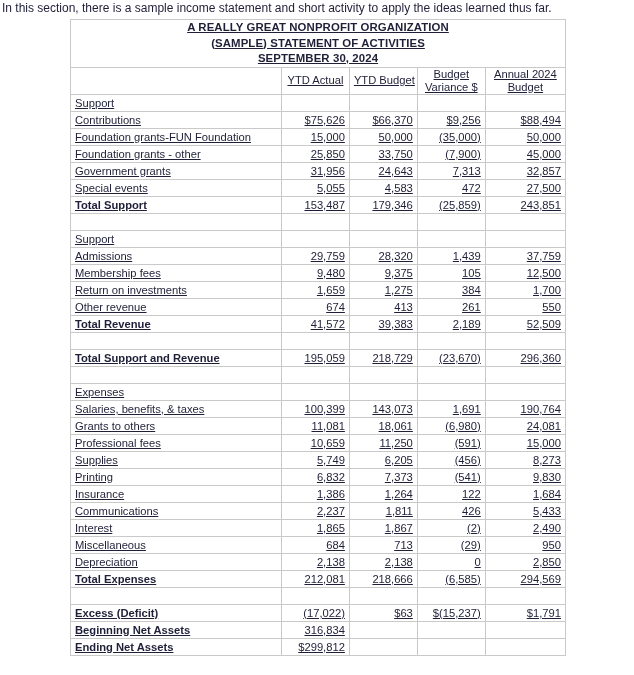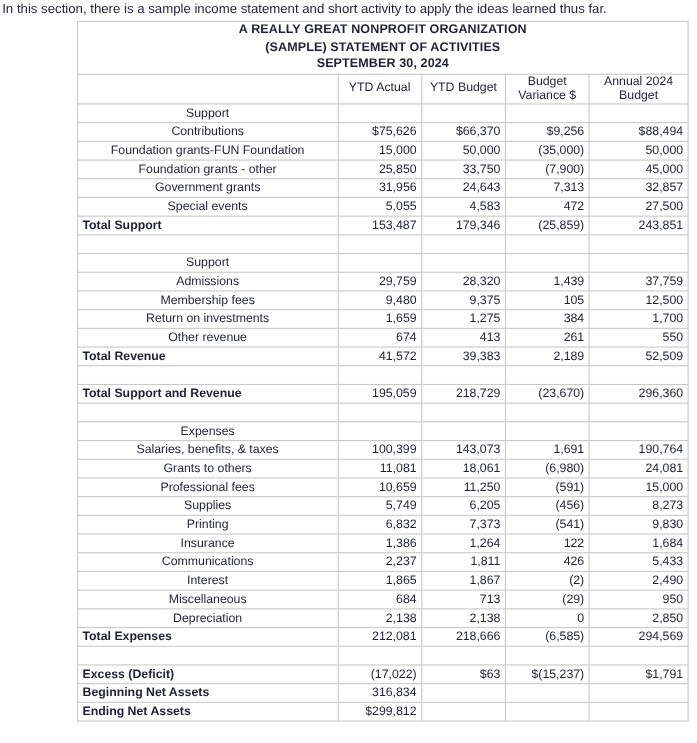--- a/index.html
+++ b/index.html
@@ -20,23 +20,24 @@
     color: #1f1f38;
     padding: 1px 0 4px 2px;
     white-space: nowrap;
   }
   #statement-wrap {
     padding-left: 70px;
   }
   table.stmt {
     border-collapse: collapse;
     table-layout: fixed;
-    width: 556px;
+    width: 496px;
     font-size: 11.2px;
     color: #1f1f38;
+    text-decoration: underline;
   }
   table.stmt col.c-label { width: 208px; }
   table.stmt col.c-num   { width: 67px; }
   table.stmt col.c-num3  { width: 67px; }
   table.stmt col.c-num4  { width: 79px; }
 
   table.stmt td {
     border: 1px solid #c9c9c9;
     padding: 0 4px;
     height: 16px;
@@ -62,21 +63,21 @@
     vertical-align: bottom;
     height: 35px;
     line-height: 13px;
     padding-bottom: 1px;
     border-bottom: 1.6px solid #000000;
   }
   td.colhead-blank {
     border-bottom: 1px solid #c9c9c9;
   }
 
-  td.label      { text-align: center; }
+  td.label      { text-align: left; }
   td.indent     { padding-left: 14px; }
   td.num        { text-align: right; padding-right: 5px; }
   td.total-lbl  { text-align: left; font-weight: bold; padding-right: 5px; }
   td.botline    { border-bottom: 1.6px solid #000000; }
   td.spacer     { height: 7px; }
   tr.row-blank td { height: 16px; }
 </style>
 </head>
 <body>
 

